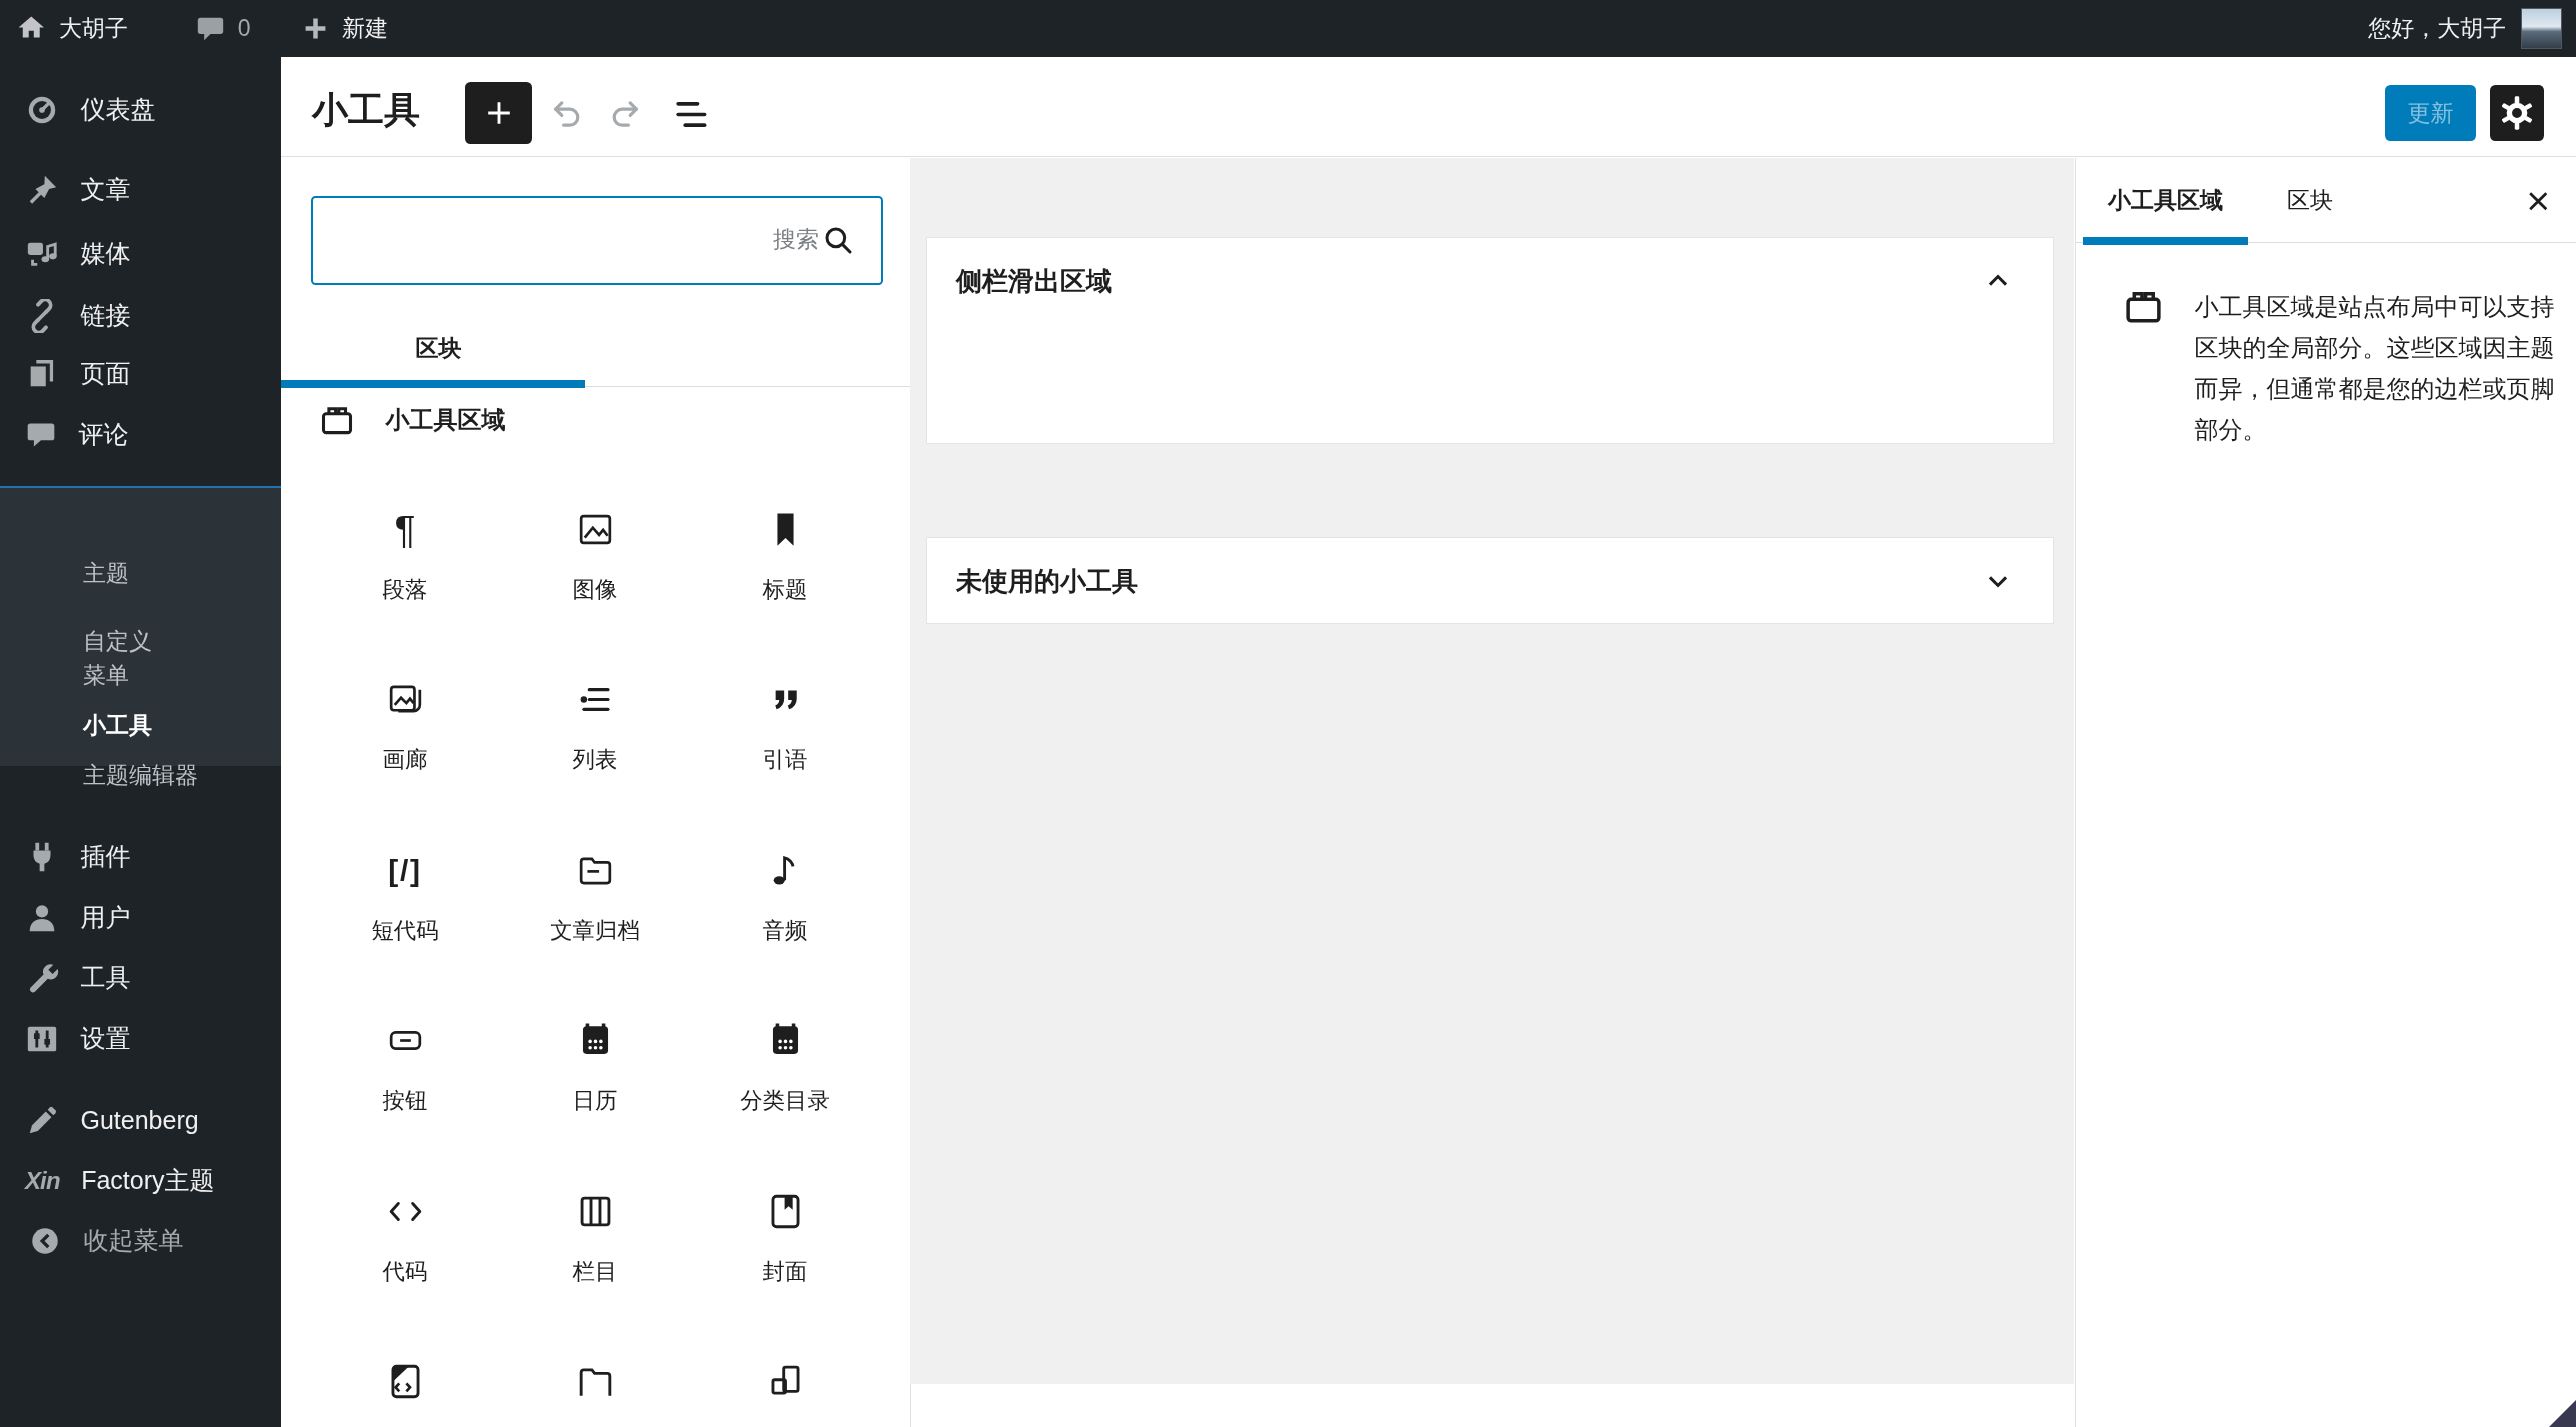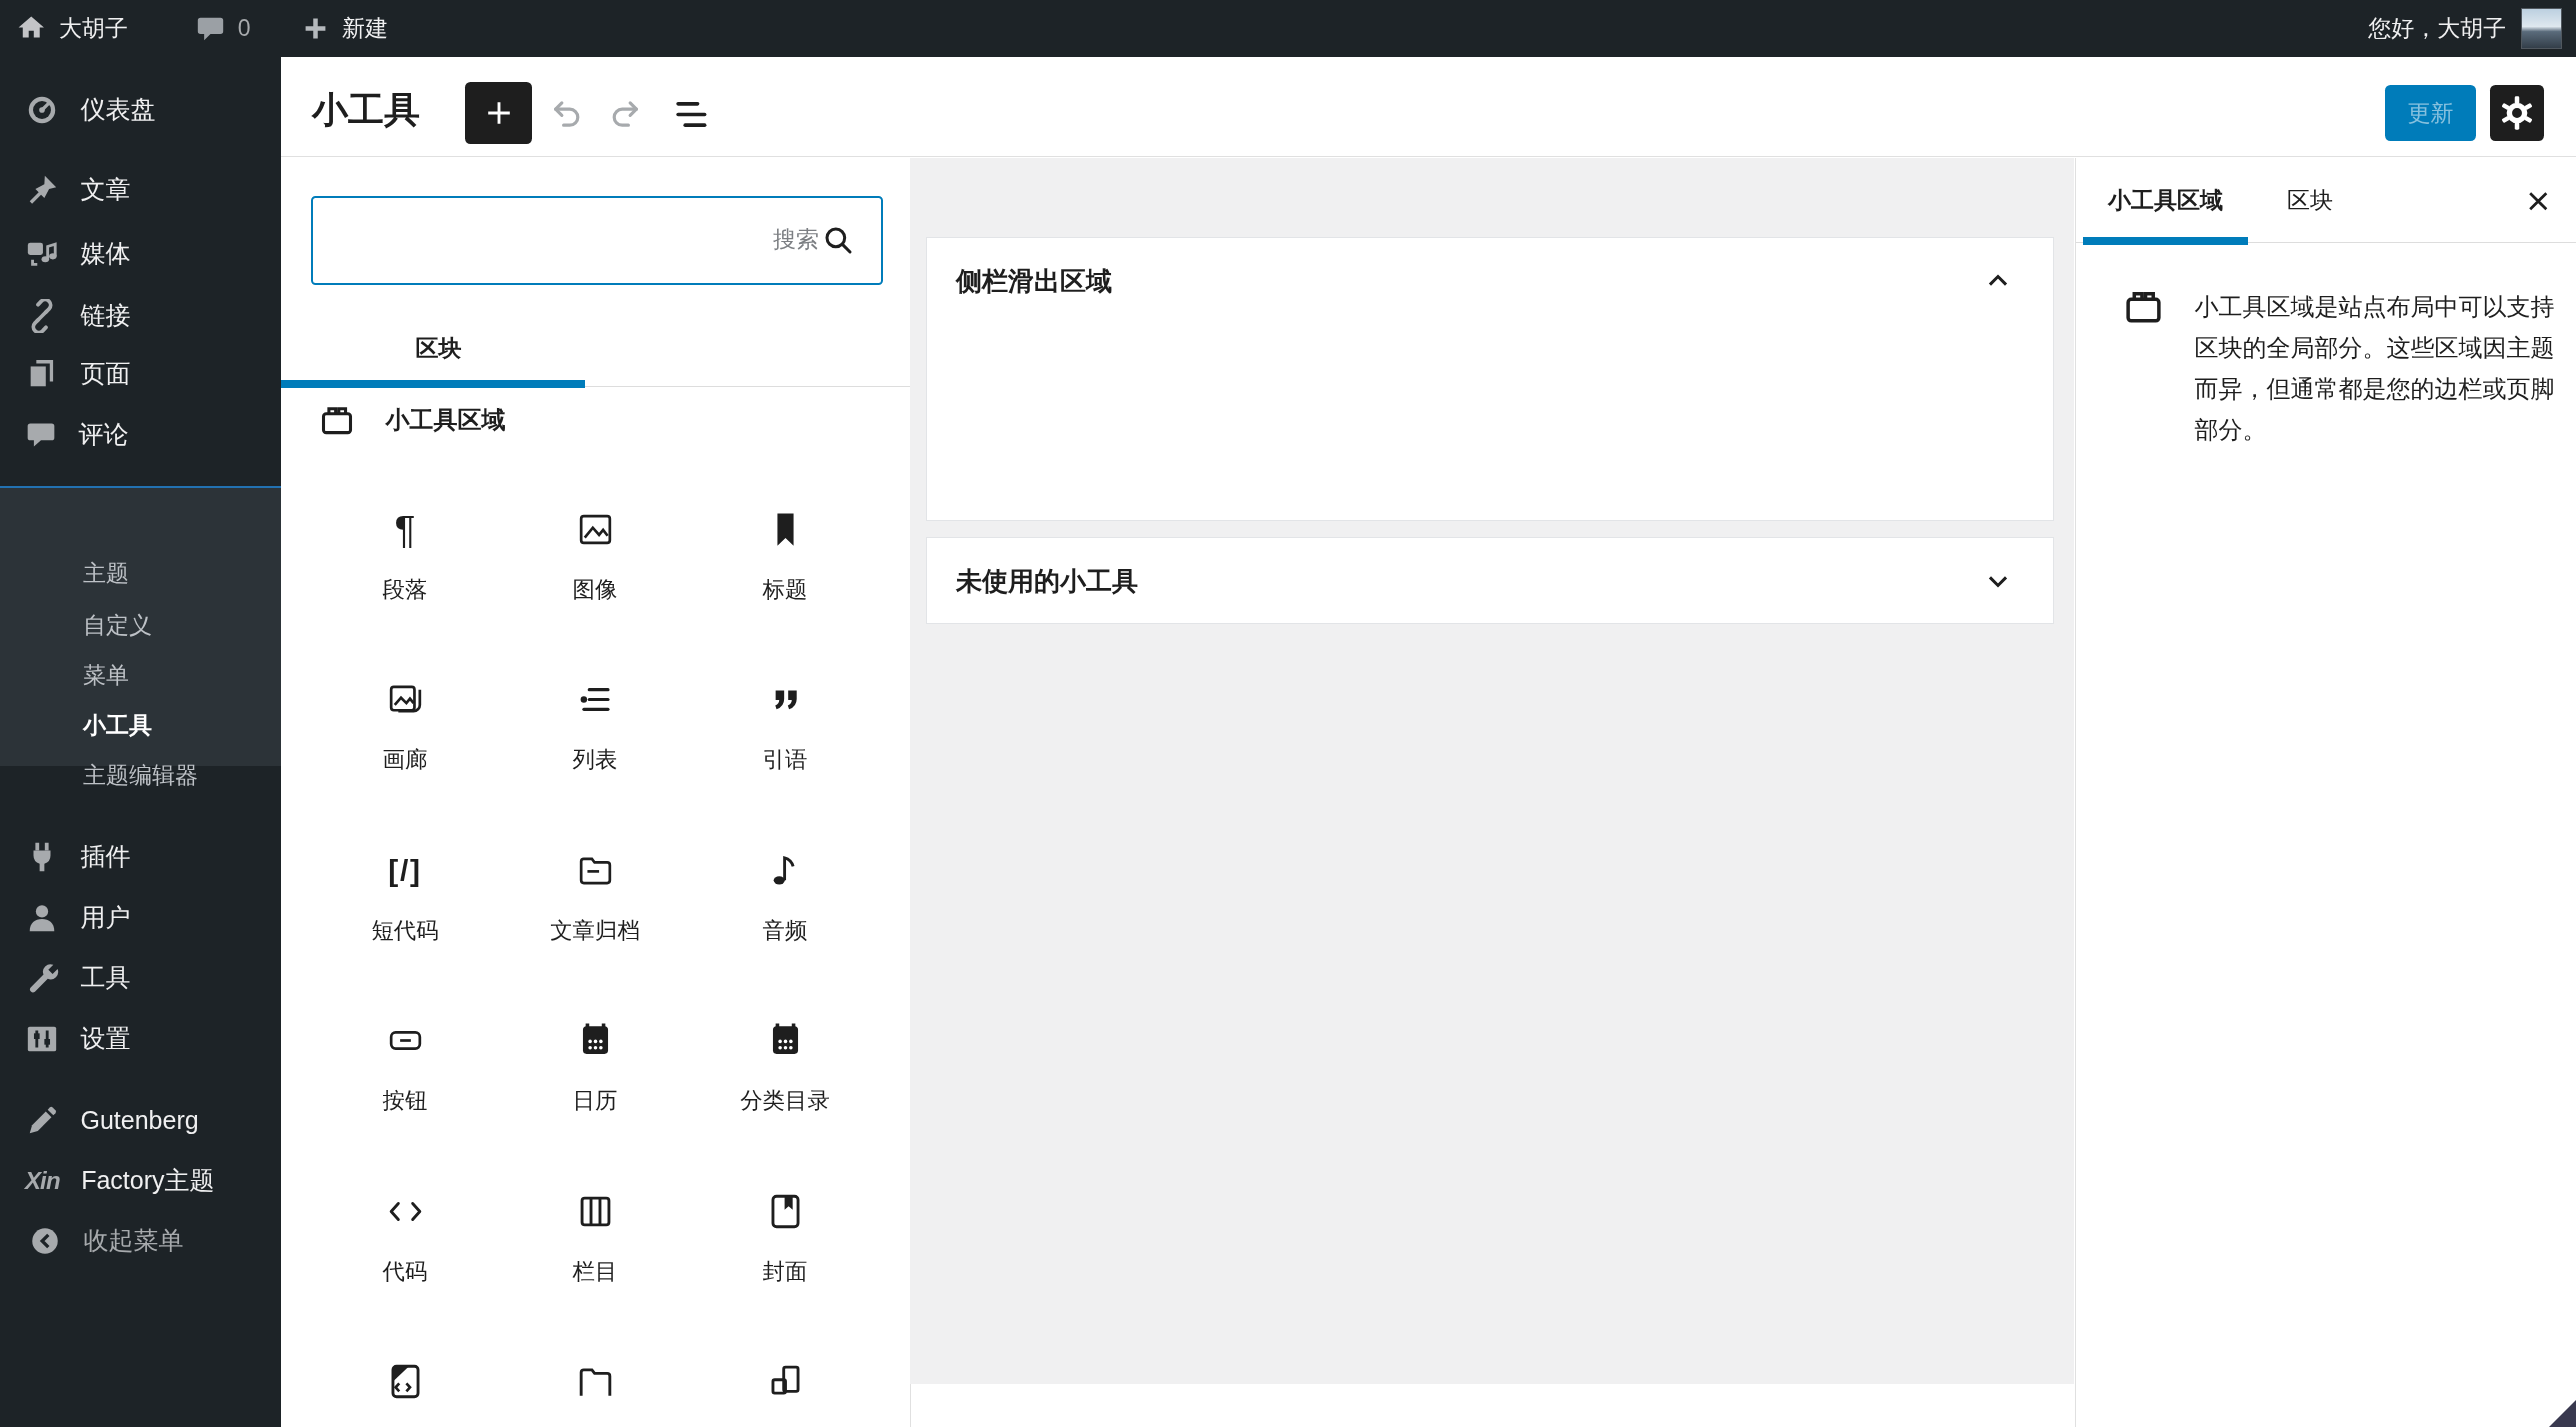--- a/index.html
+++ b/index.html
@@ -179,21 +179,21 @@
         <path d="M14.5 19.5 c-3.5 1 -5.5 3 -6.5 7 -0.6 2.4 -2.2 3.6 -4.5 3.8 2.2 3.4 6.8 4.4 10.2 2.2 3 -2 4 -5.3 2.8 -8.5 z" fill="#fff"></path>
       </svg>
     <span>外观</span>
     <span class="nav-arrow"></span>
   </div>
 
   <div id="submenu">
     <div class="sub-item" style="top:70px;">
         <span>主题</span>
       </div>
-    <div class="sub-item" style="top:122px;">
+    <div class="sub-item" style="top:138px;">
         <span>自定义</span>
       </div>
     <div class="sub-item" style="top:172px;">
         <span>菜单</span>
       </div>
     <div class="sub-item current" style="top:222px;">
         <span>小工具</span>
       </div>
     <div class="sub-item" style="top:272px;">
         <span>主题编辑器</span>
@@ -494,21 +494,21 @@
             <rect x="22" y="8" width="16" height="27" rx="2"></rect>
             <rect x="10" y="22" width="14" height="15" rx="2"></rect>
           </svg>
       </span>
       <span class="blabel"></span>
     </div>
   </div>
 </div>
 
 <div id="canvas">
-  <div class="area-panel" style="top:79px; height:284px;">
+  <div class="area-panel" style="top:79px; height:207px;">
     <div class="area-head">
       <span class="area-title">侧栏滑出区域</span>
       <span class="area-chevron">
         <svg width="34" height="34" viewBox="0 0 38 38" fill="none" stroke="#1e1e1e" stroke-width="3.4">
             <path d="M10 23 L19 14 L28 23"></path>
           </svg>
       </span>
     </div>
   </div>
   <div class="area-panel" style="top:379px; height:87px;">

